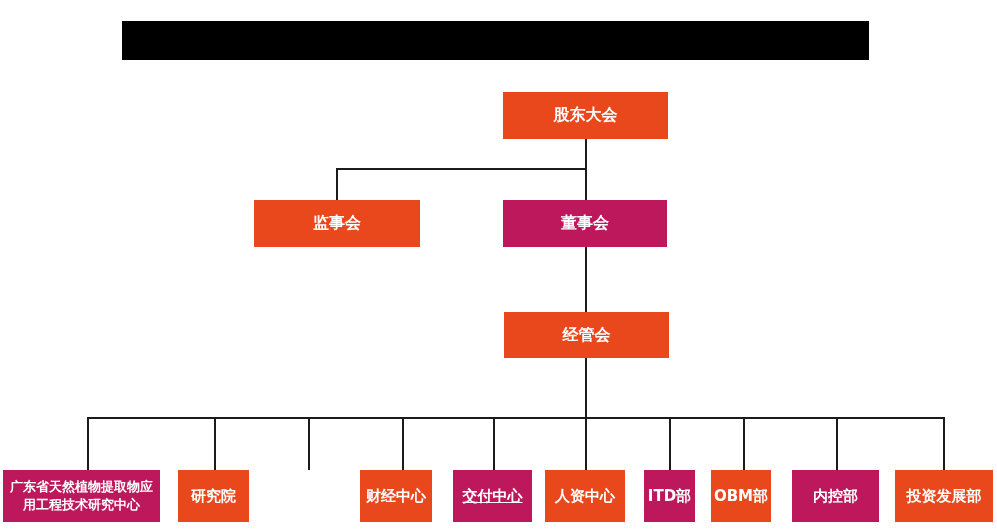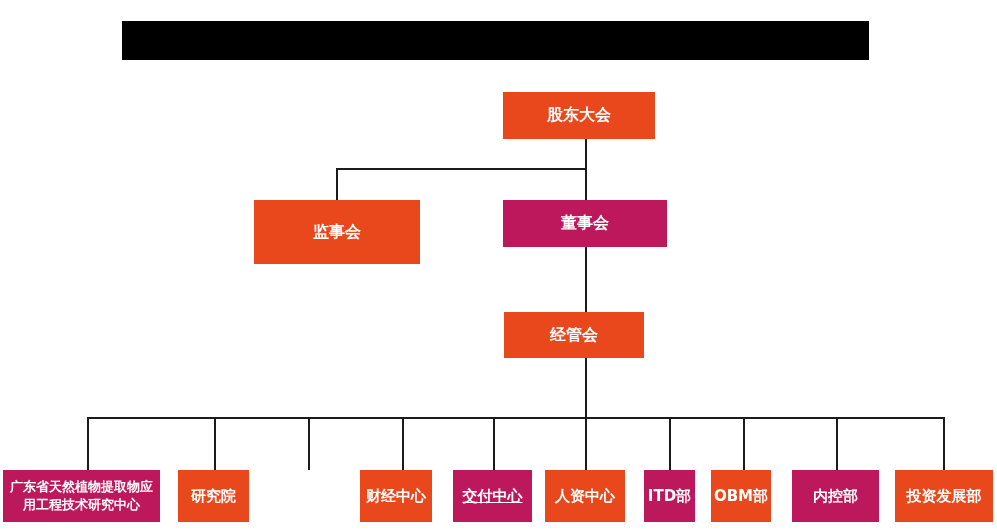--- a/index.html
+++ b/index.html
@@ -45,26 +45,26 @@
   <div class="line vline" style="left:87px;top:417px;height:53px;"></div>
   <div class="line vline" style="left:214px;top:417px;height:53px;"></div>
   <div class="line vline" style="left:308px;top:417px;height:53px;"></div>
   <div class="line vline" style="left:402px;top:417px;height:53px;"></div>
   <div class="line vline" style="left:493px;top:417px;height:53px;"></div>
   <div class="line vline" style="left:669px;top:417px;height:53px;"></div>
   <div class="line vline" style="left:743px;top:417px;height:53px;"></div>
   <div class="line vline" style="left:836px;top:417px;height:53px;"></div>
   <div class="line vline" style="left:943px;top:417px;height:53px;"></div>
 
-  <div class="node dark lvl" style="left:503px;top:92px;width:152px;height:47px;">股东大会</div>
+  <div class="node dark lvl" style="left:503px;top:92px;width:165px;height:47px;">股东大会</div>
 
-  <div class="node dark lvl" style="left:254px;top:200px;width:166px;height:64px;">监事会</div>
+  <div class="node dark lvl" style="left:254px;top:200px;width:166px;height:47px;">监事会</div>
   <div class="node light lvl" style="left:503px;top:200px;width:164px;height:47px;">董事会</div>
 
-  <div class="node dark lvl" style="left:504px;top:312px;width:140px;height:46px;">经管会</div>
+  <div class="node dark lvl" style="left:504px;top:312px;width:165px;height:46px;">经管会</div>
 
   <div class="node light dept small" style="left:3px;width:157px;">广东省天然植物提取物应用工程技术研究中心</div>
   <div class="node dark dept" style="left:178px;width:71px;">研究院</div>
   <div class="node dark dept" style="left:360px;width:72px;">财经中心</div>
   <div class="node light dept" style="left:453px;width:79px;text-decoration:underline;">交付中心</div>
   <div class="node dark dept" style="left:545px;width:80px;">人资中心</div>
   <div class="node light dept" style="left:644px;width:51px;">ITD部</div>
   <div class="node dark dept" style="left:711px;width:60px;">OBM部</div>
   <div class="node light dept" style="left:792px;width:87px;">内控部</div>
   <div class="node dark dept" style="left:895px;width:98px;">投资发展部</div>

